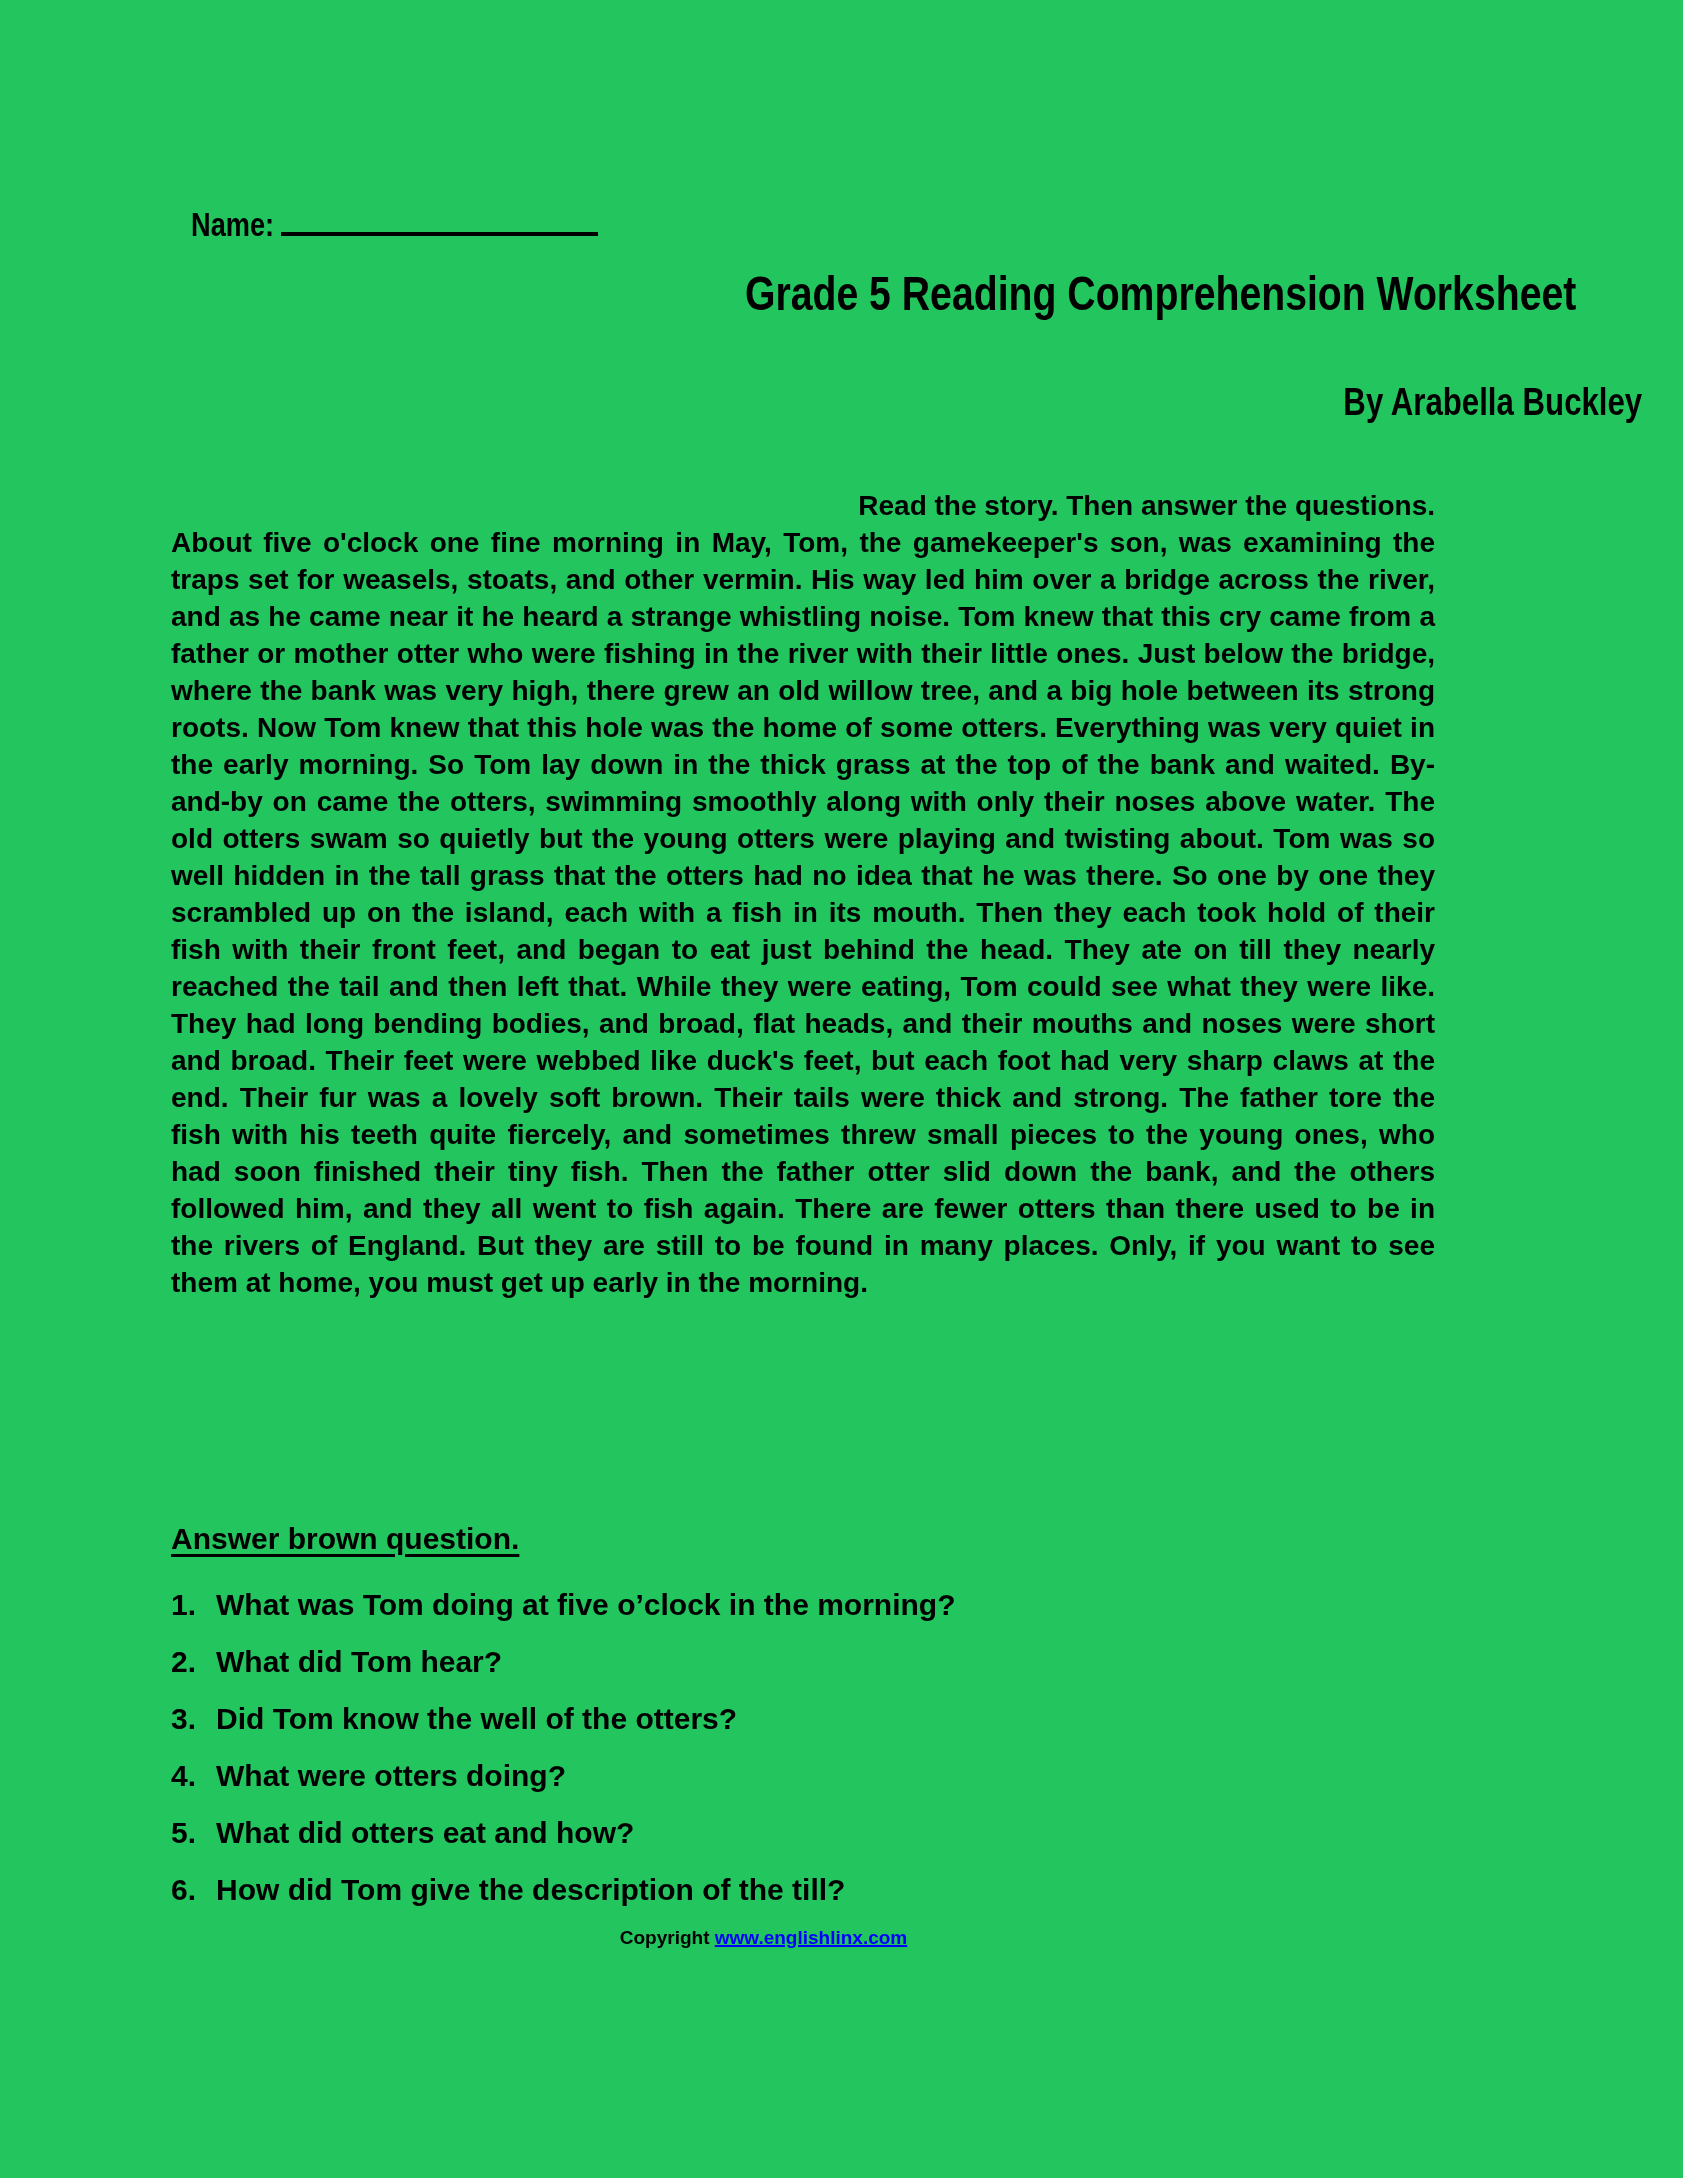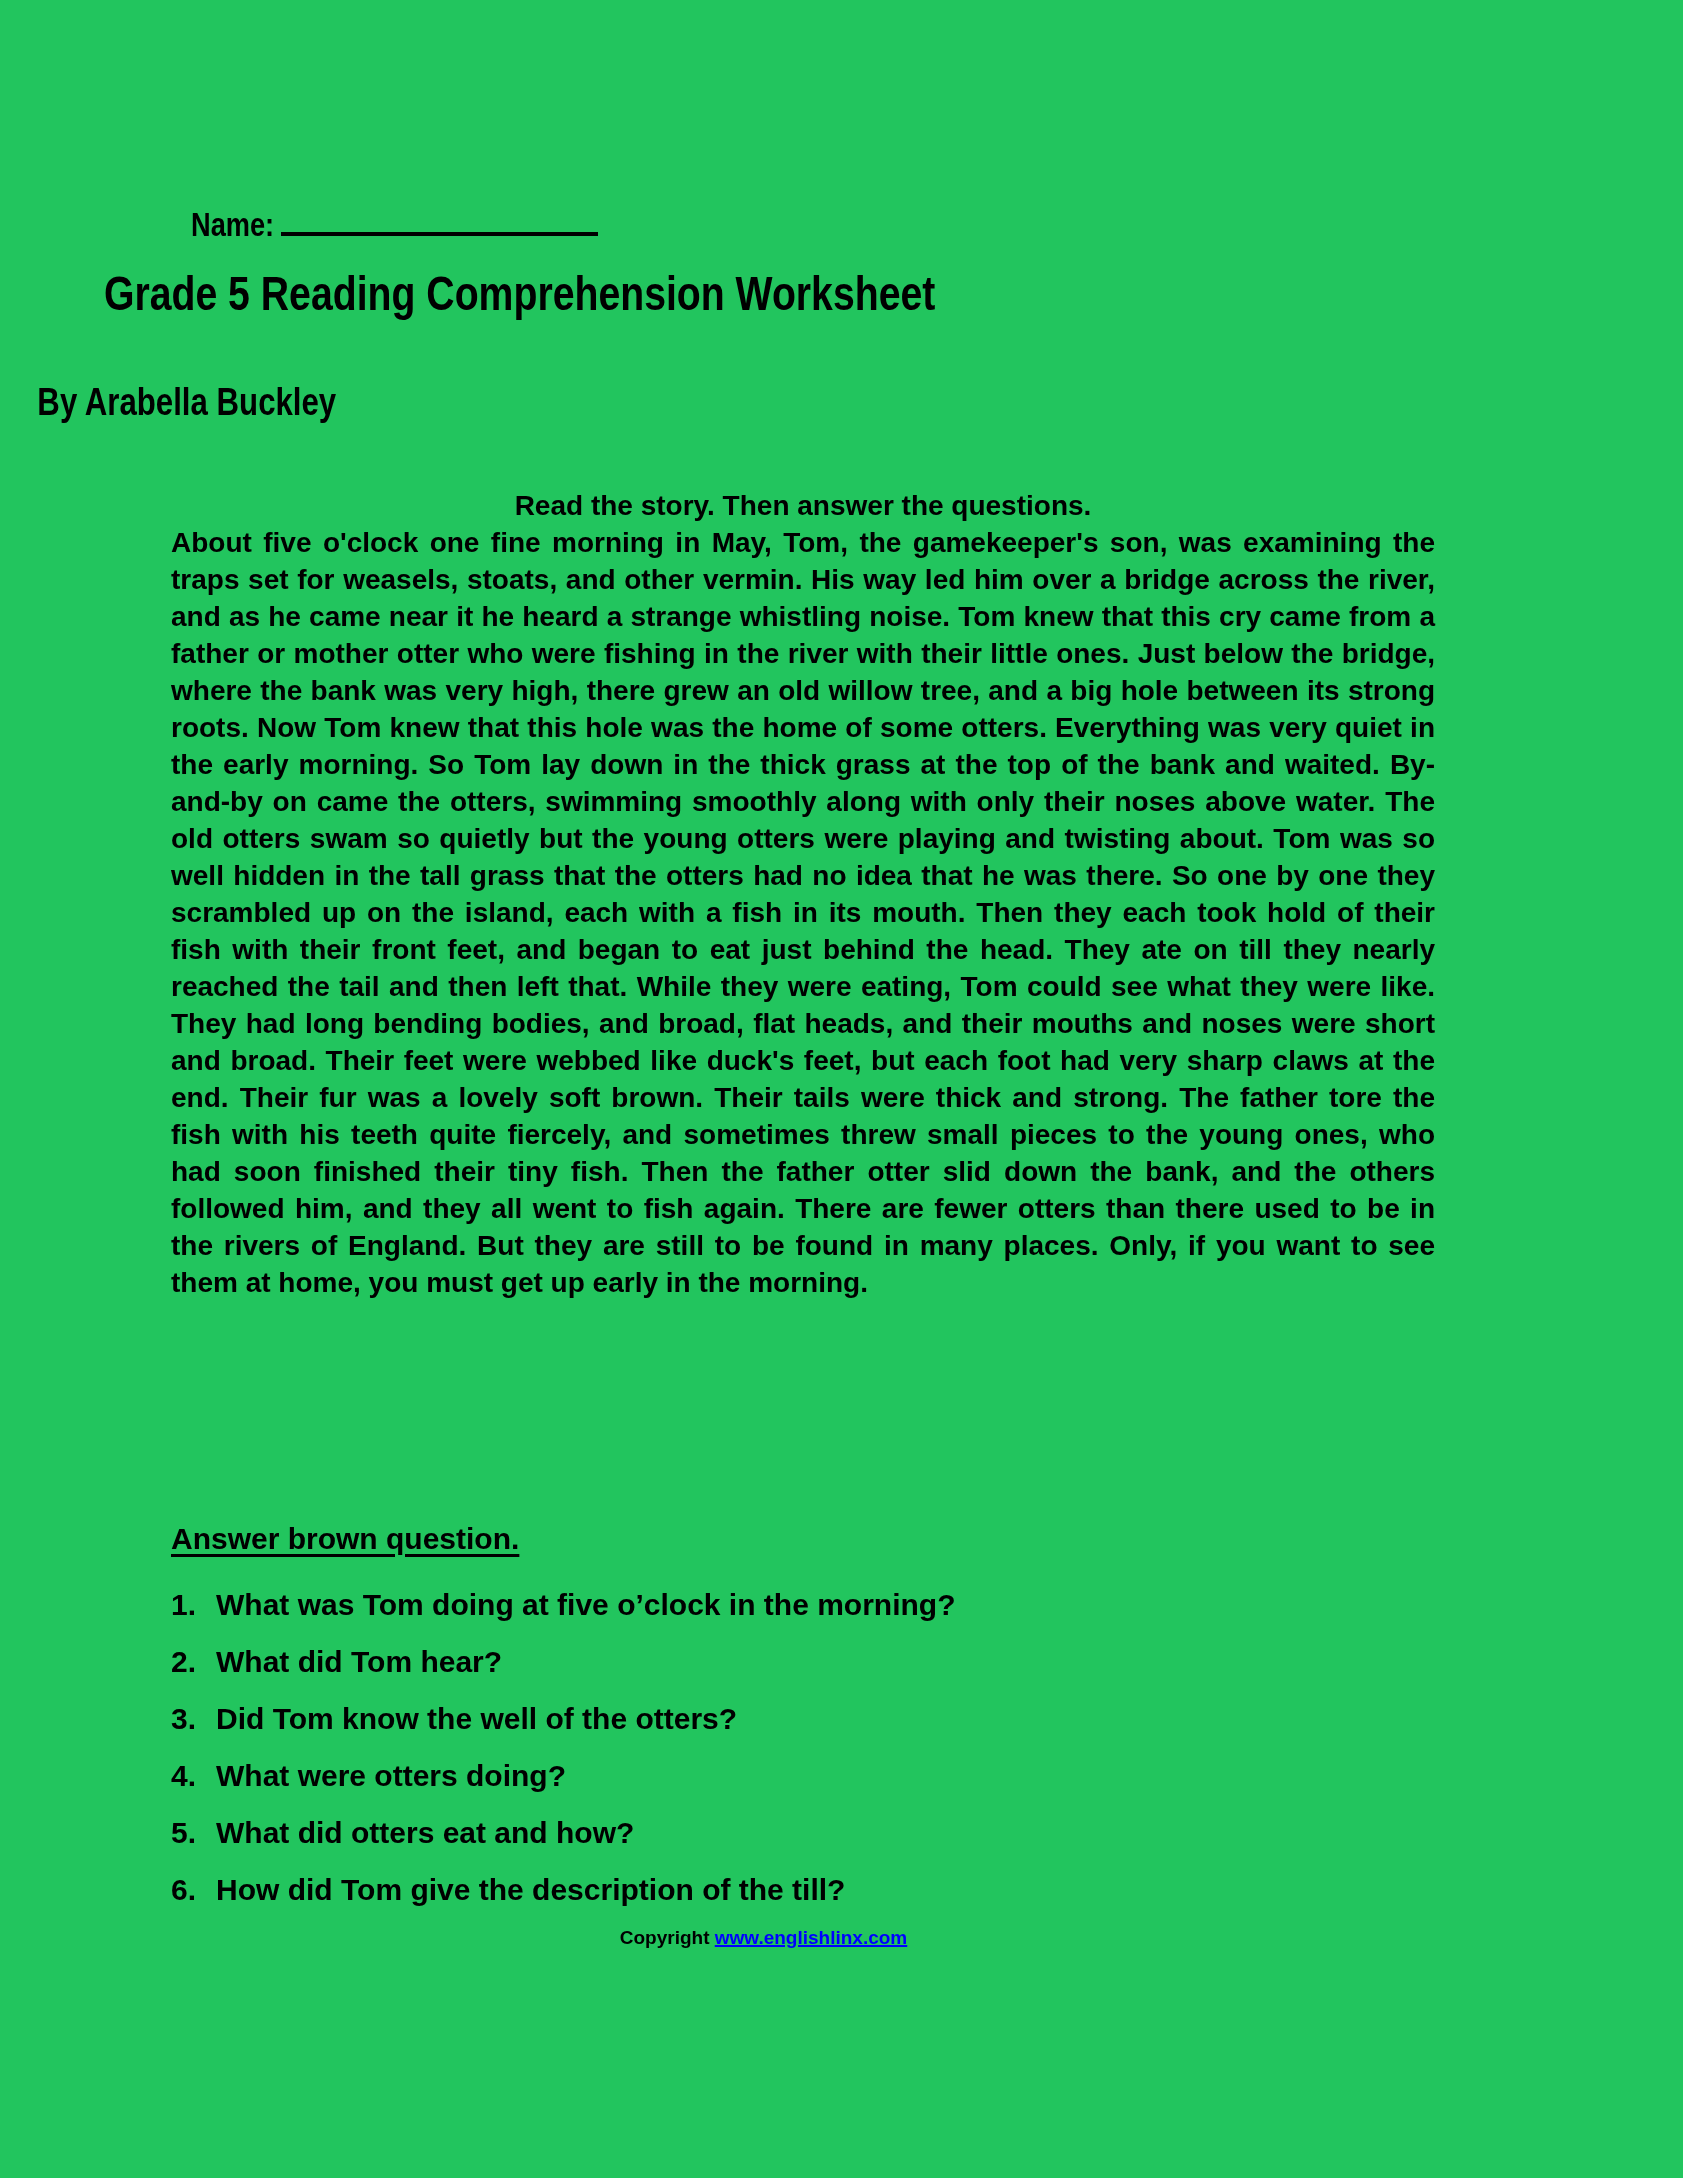--- a/index.html
+++ b/index.html
@@ -39,41 +39,41 @@
     border-bottom: 4px solid #000000;
     vertical-align: baseline;
   }
   .blank.name-line { width: 317px; margin-left: -14px; }
   .blank.date-line { width: 315px; margin-left: -10px; }
   
   .center-line {
     position: absolute;
     left: 0;
     width: 1680px;
-    text-align: left;
+    text-align: right;
     white-space: nowrap;
   }
   .center-line .narrow-c {
     display: inline-block;
     transform: scaleX(0.8);
     transform-origin: 50% 50%;
   }
   .main-title   { top: 265px; font-size: 49px; }
   .story-title  { top: 356px; font-size: 43px; }
   .byline       { top: 380px; font-size: 39px; }
   
   .story-block {
     position: absolute;
     left: 171px;
     top: 487px;
     width: 1264px;
     font-size: 28px;
     line-height: 37px;
   }
-  .story-instructions { text-align: center; }
+  .story-instructions { text-align: right; }
   .story-text {
     text-align: justify;
     text-justify: inter-word;
   }
   
   .answer-heading {
     position: absolute;
     left: 171px;
     top: 1522px;
     font-size: 30px;

